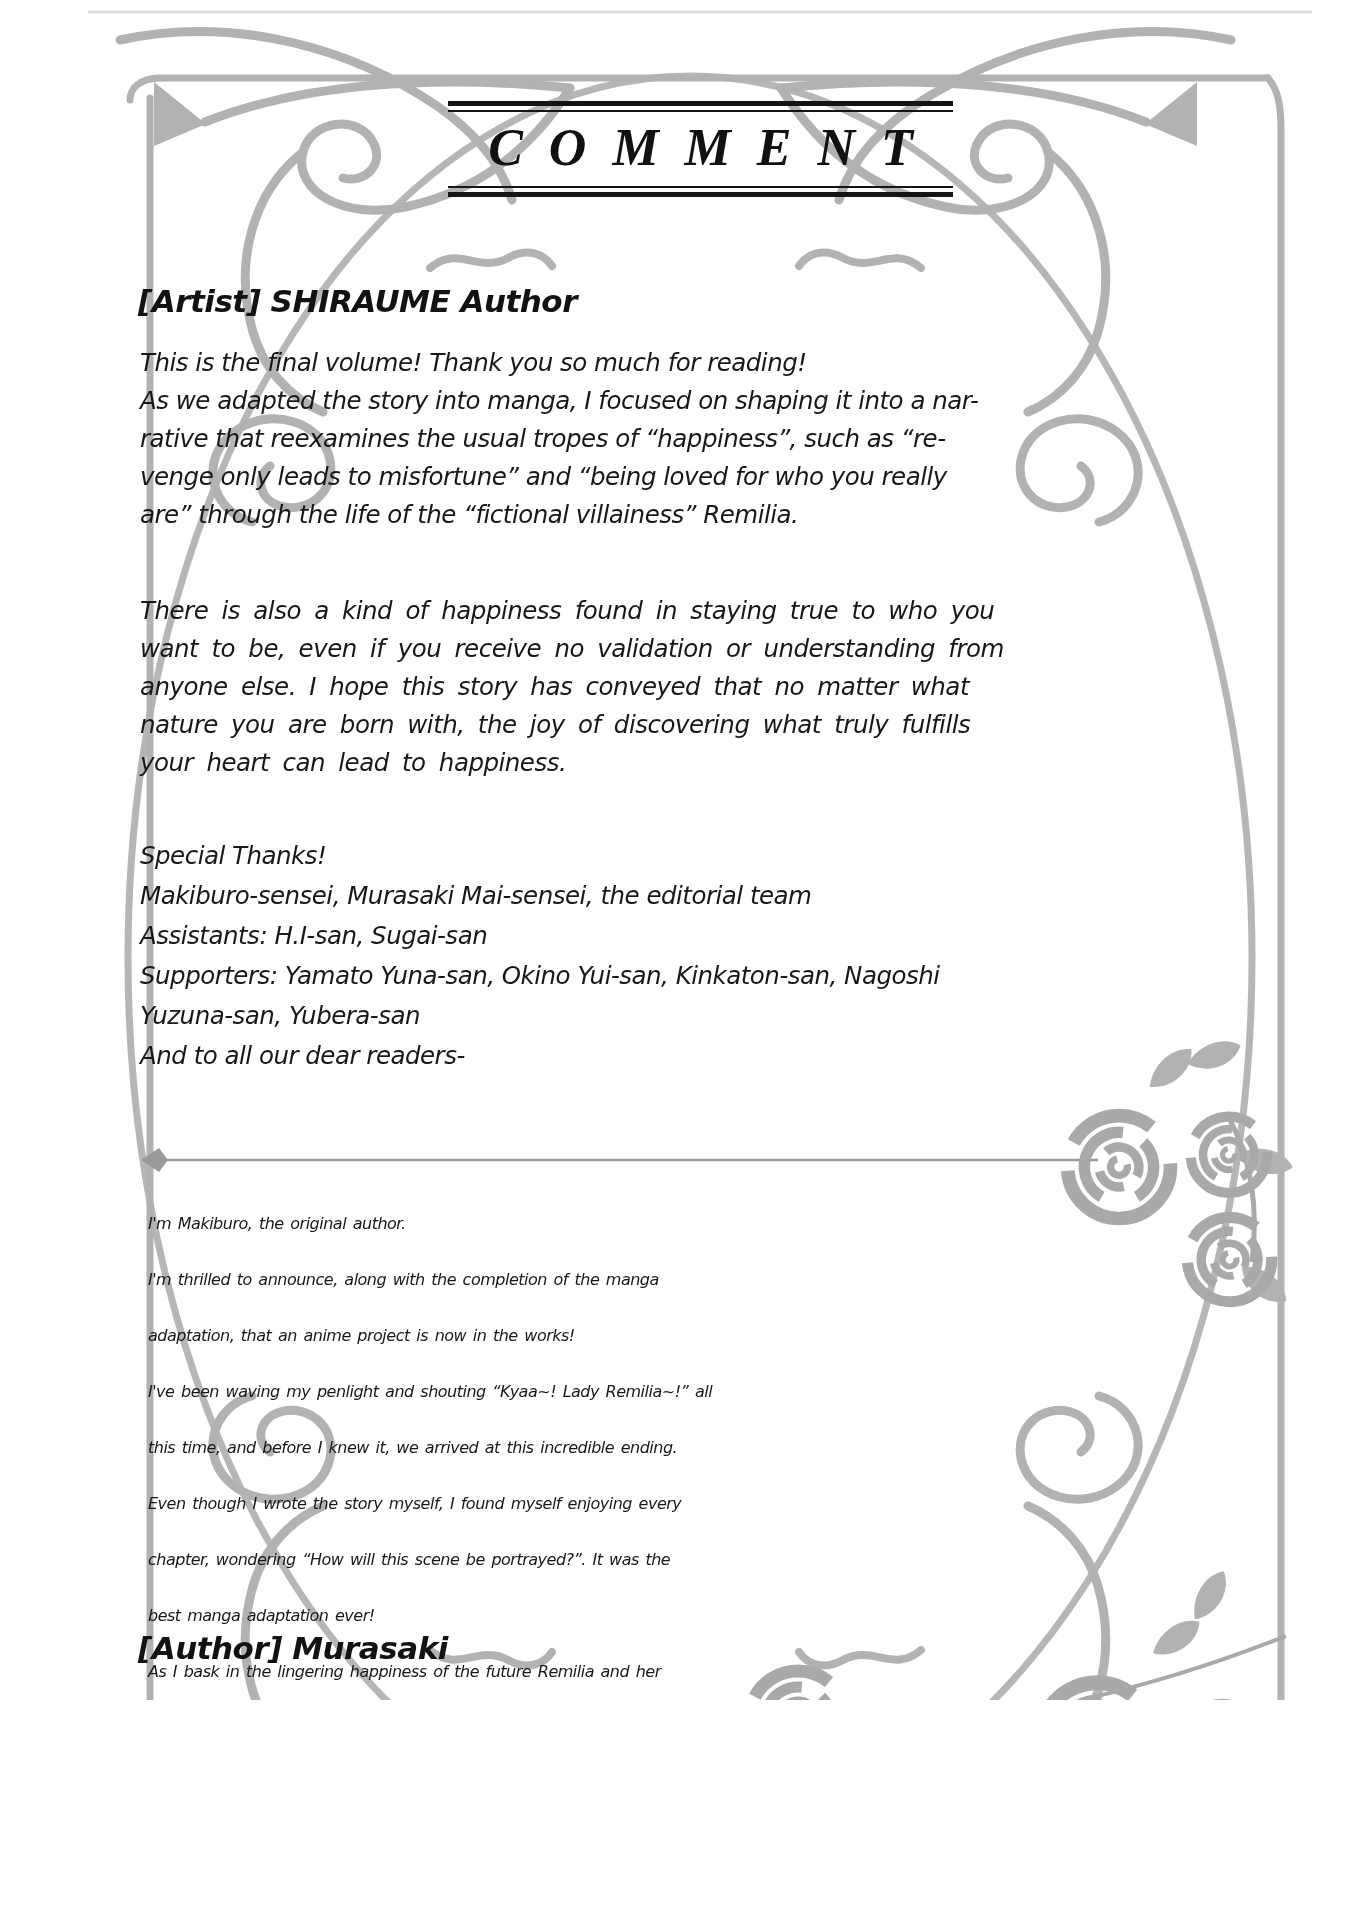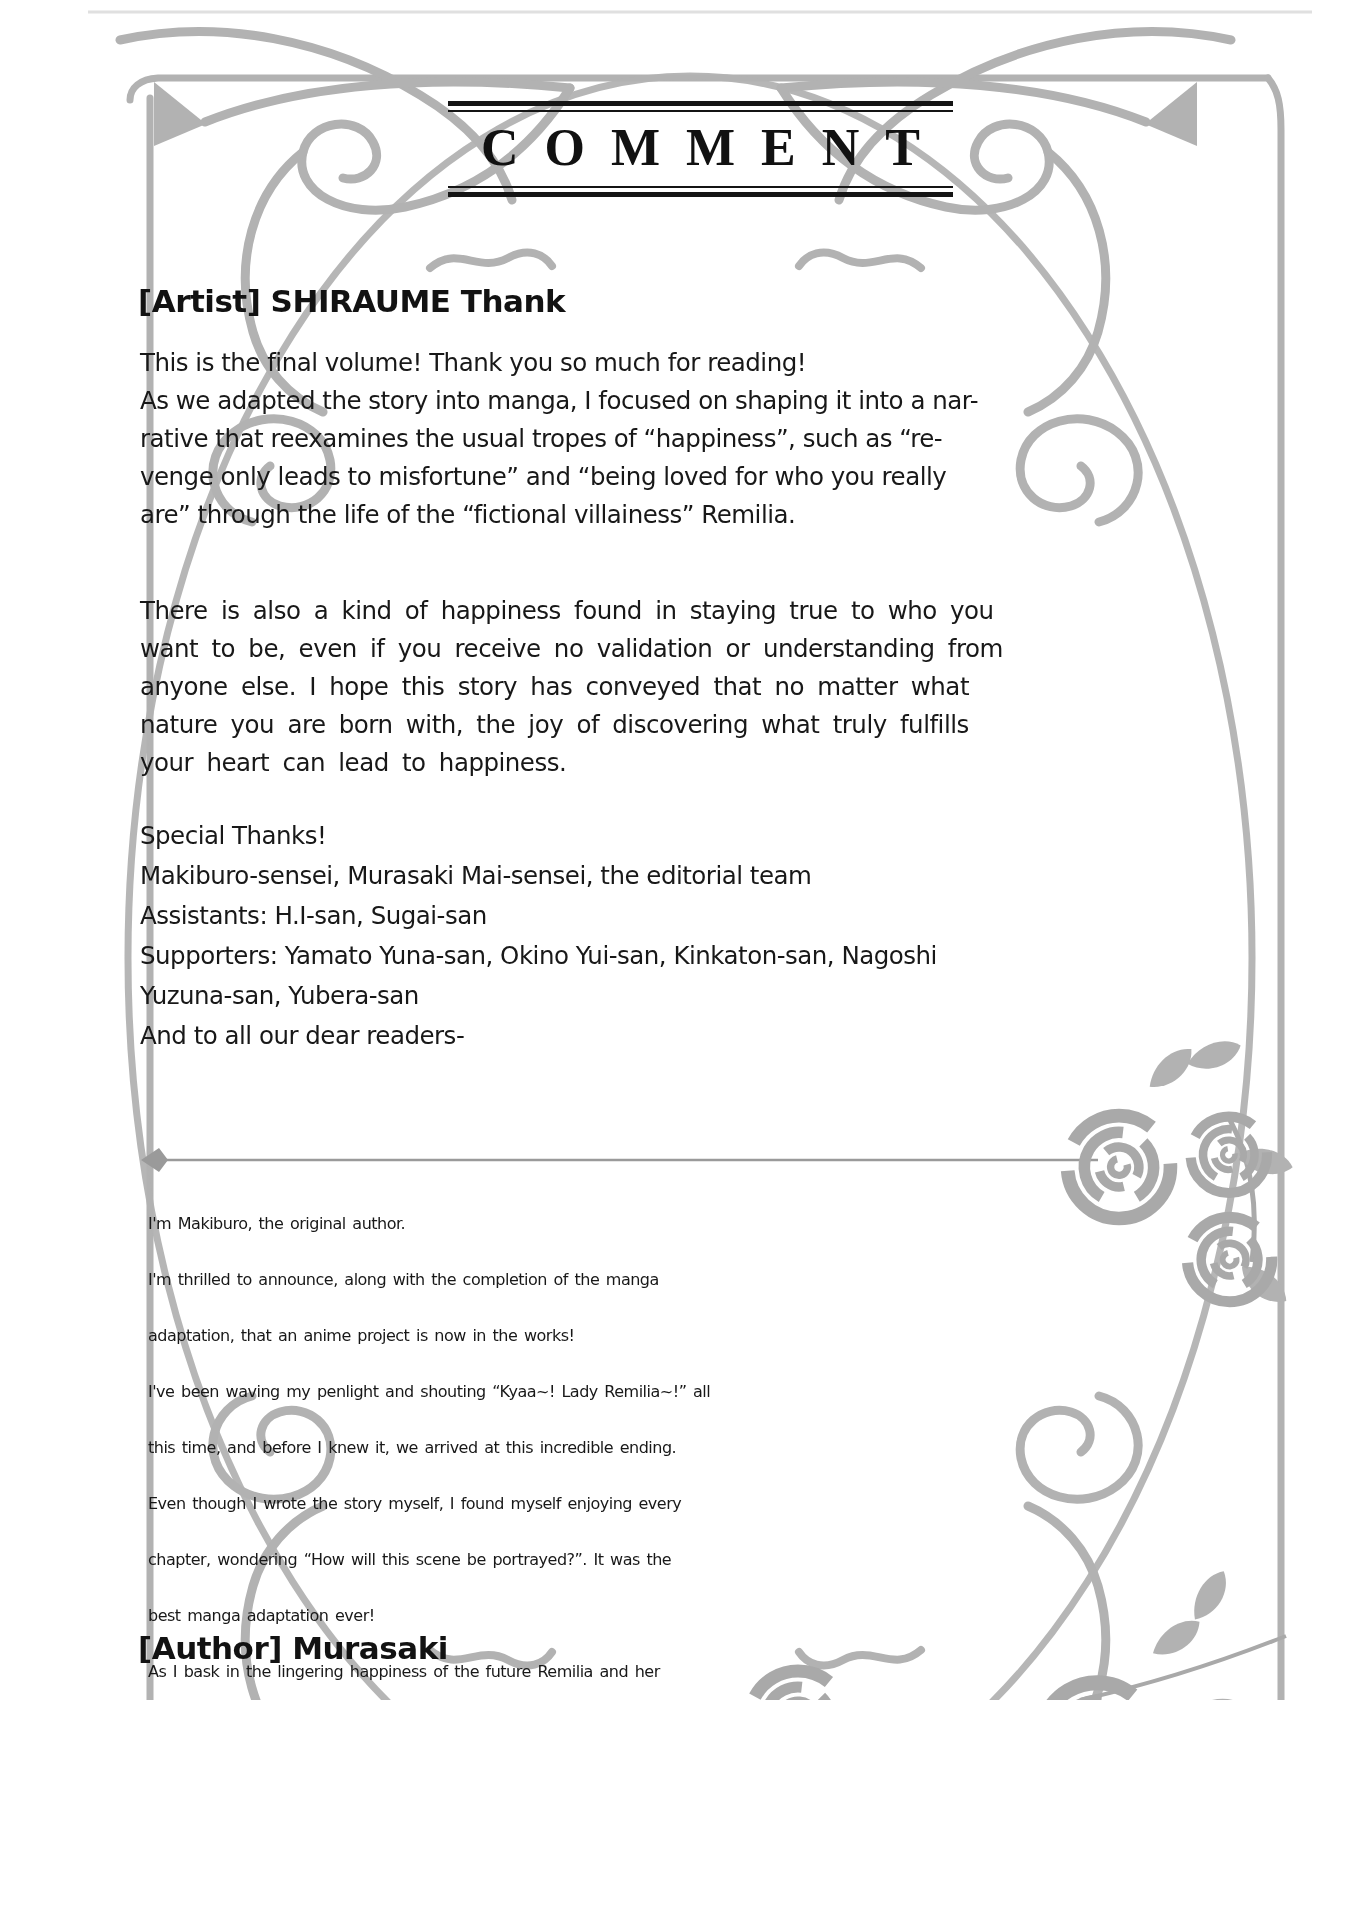--- a/index.html
+++ b/index.html
@@ -3,20 +3,21 @@
 <meta charset="utf-8">
 <style>
   html,body{margin:0;padding:0;background:#ffffff;}
   .page{
     position:relative;
     width:1351px;height:1700px;
     background:#ffffff;
     overflow:hidden;
     font-family:"DejaVu Sans",sans-serif;
     color:#161616;
+    font-style:italic;
   }
   svg.deco{position:absolute;left:0;top:0;z-index:0;}
   .txt{position:absolute;z-index:2;}
   
   .title-block{
     position:absolute;left:448px;top:101px;width:505px;z-index:2;
     text-align:center;
   }
   .rule-pair .thick{height:5px;background:#141414;}
   .rule-pair .thin{height:2px;background:#141414;}
@@ -45,21 +46,21 @@
     margin:0;
     font-size:31px;
     font-weight:bold;
     letter-spacing:-0.5px;
     white-space:pre;
     color:#121212;
   }
   #artist-heading{left:138px;top:283px;}
   #artist-p1{left:140px;top:344px;}
   #artist-p2{left:140px;top:592px;word-spacing:6px;}
-  #special-thanks{left:140px;top:816px;line-height:40px;}
+  #special-thanks{left:140px;top:836px;line-height:40px;}
   #author-p1{left:148px;top:1196px;line-height:56px;font-size:16px;word-spacing:2px;}
   #author-heading{left:138px;top:1630px;}
 </style>
 </head>
 <body>
 
 <div class="page">
 
   <svg class="deco" width="1351" height="1920" viewBox="0 0 1351 1920">
     <defs>
@@ -134,21 +135,21 @@
       <div class="thick"></div>
       <div class="thin"></div>
     </div>
     <h1 class="comment-title">COMMENT</h1>
     <div class="rule-pair bottom">
       <div class="thin"></div>
       <div class="thick"></div>
     </div>
   </header>
 
-  <h2 class="txt heading" id="artist-heading">[Artist] SHIRAUME Thank</h2>
+  <h2 class="txt heading" id="artist-heading">[Artist] SHIRAUME Author</h2>
   <p class="txt para" id="artist-p2">There is also a kind of happiness found in staying true to who you
 want to be, even if you receive no validation or understanding from
 anyone else. I hope this story has conveyed that no matter what
 nature you are born with, the joy of discovering what truly fulfills
 your heart can lead to happiness.</p>
   <p class="txt para" id="artist-p1">This is the final volume! Thank you so much for reading!
 As we adapted the story into manga, I focused on shaping it into a nar-
 rative that reexamines the usual tropes of “happiness”, such as “re-
 venge only leads to misfortune” and “being loved for who you really
 are” through the life of the “fictional villainess” Remilia.</p>

